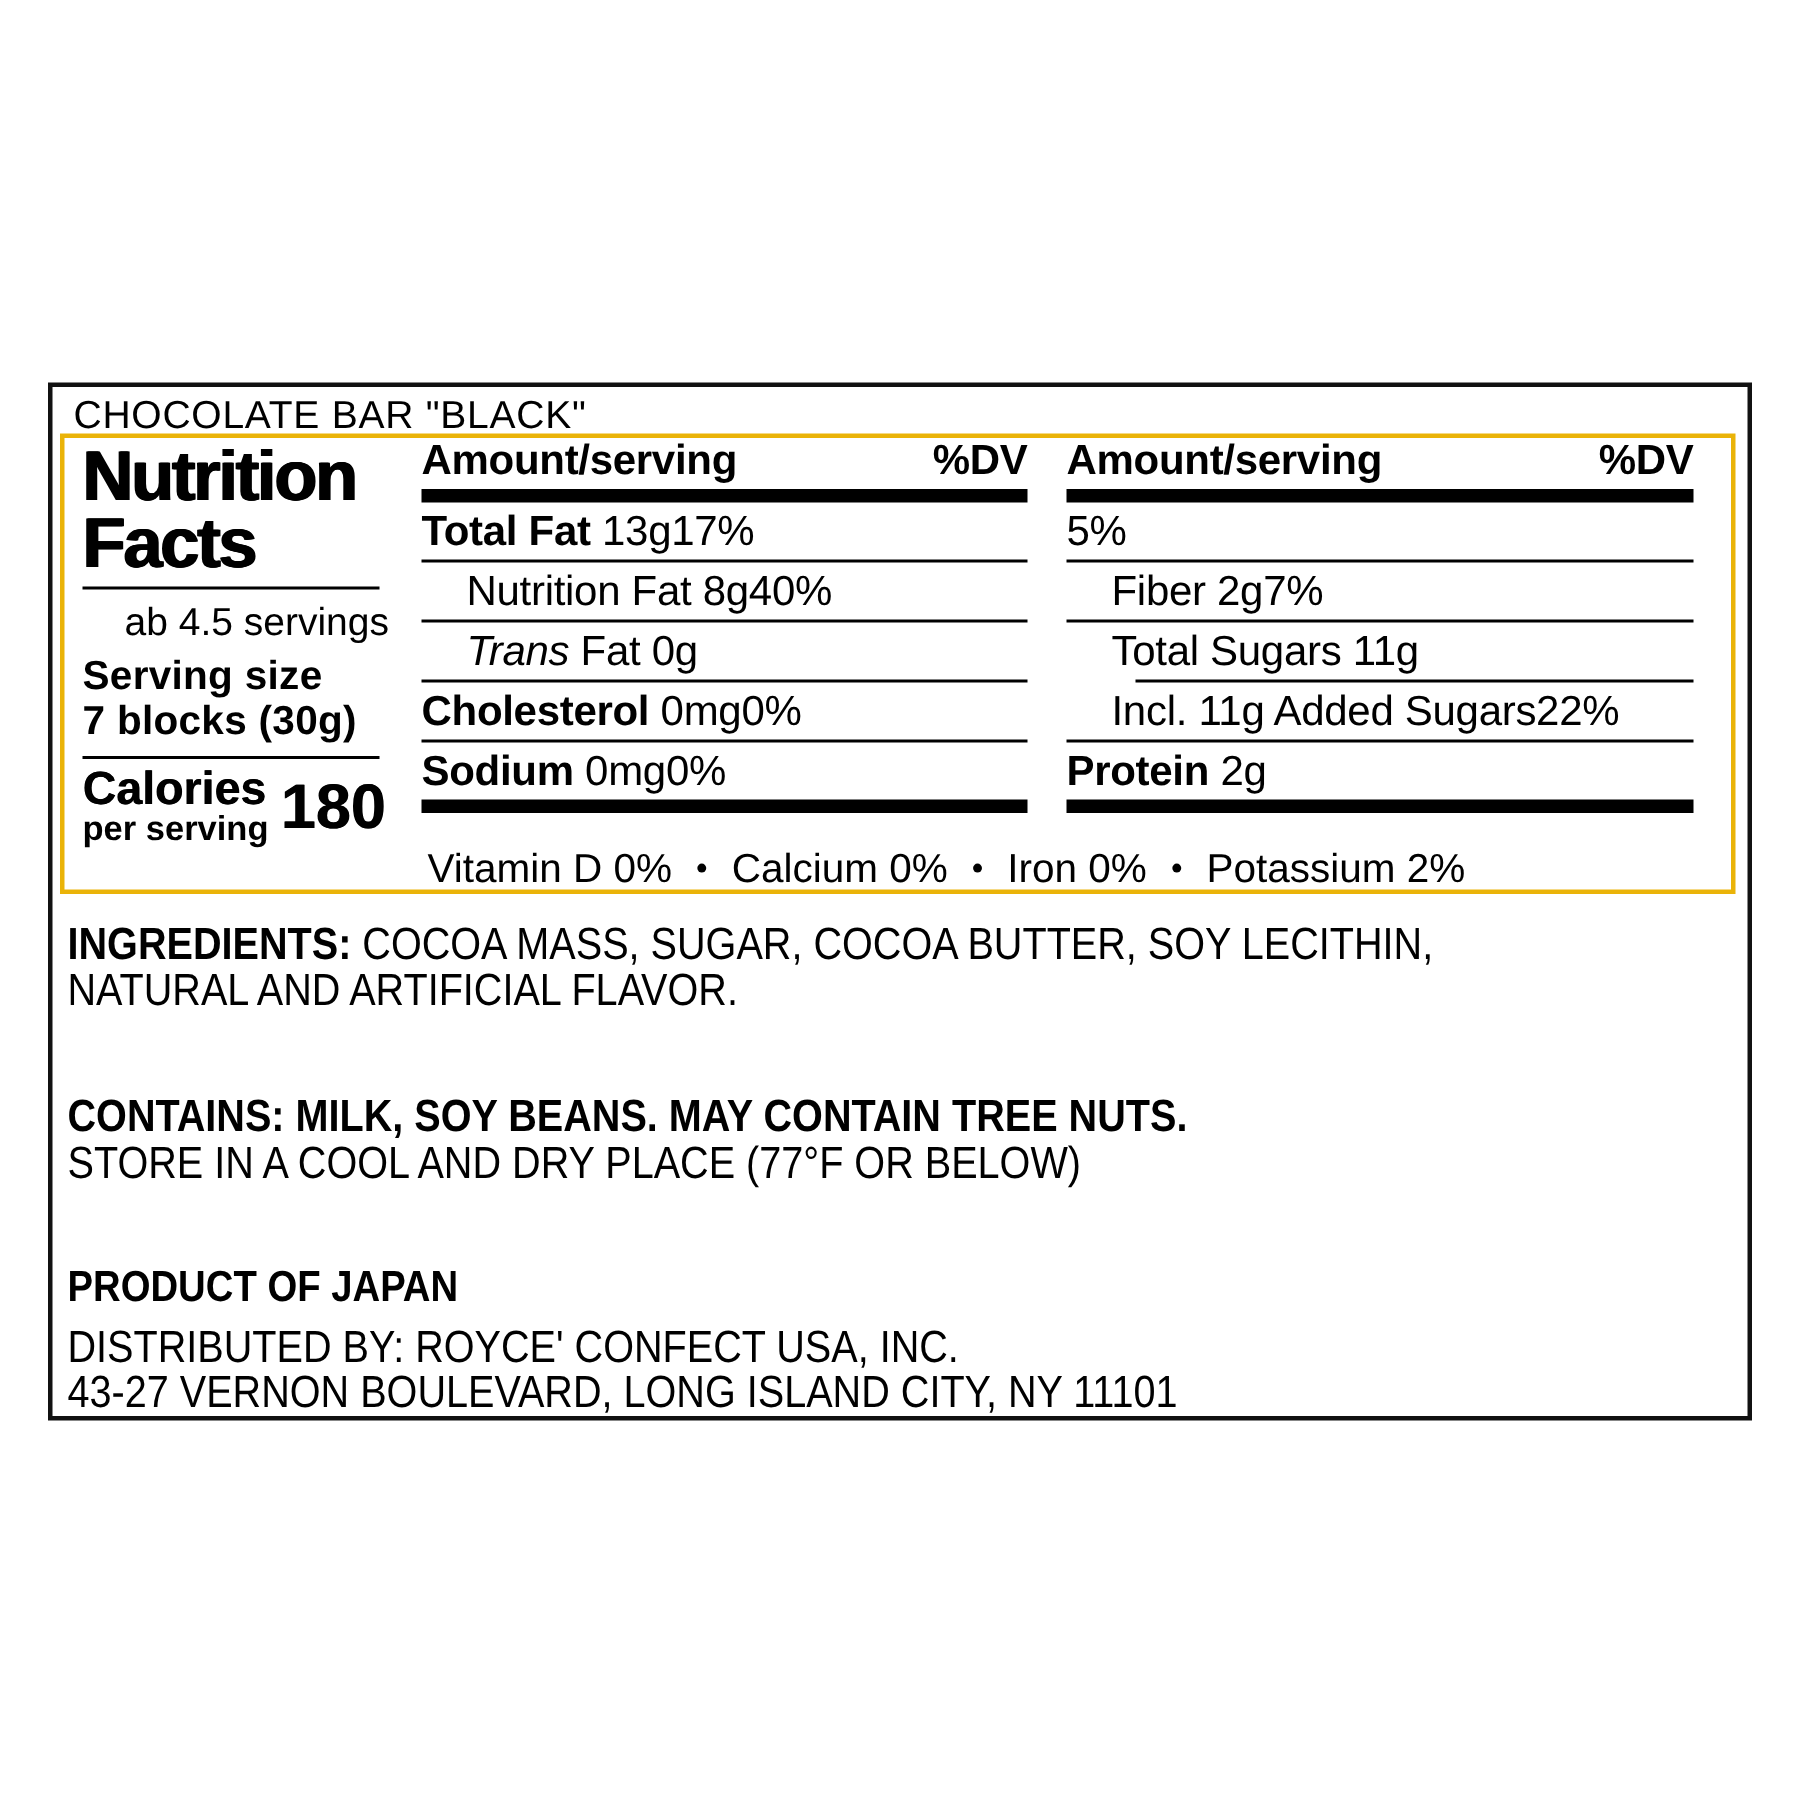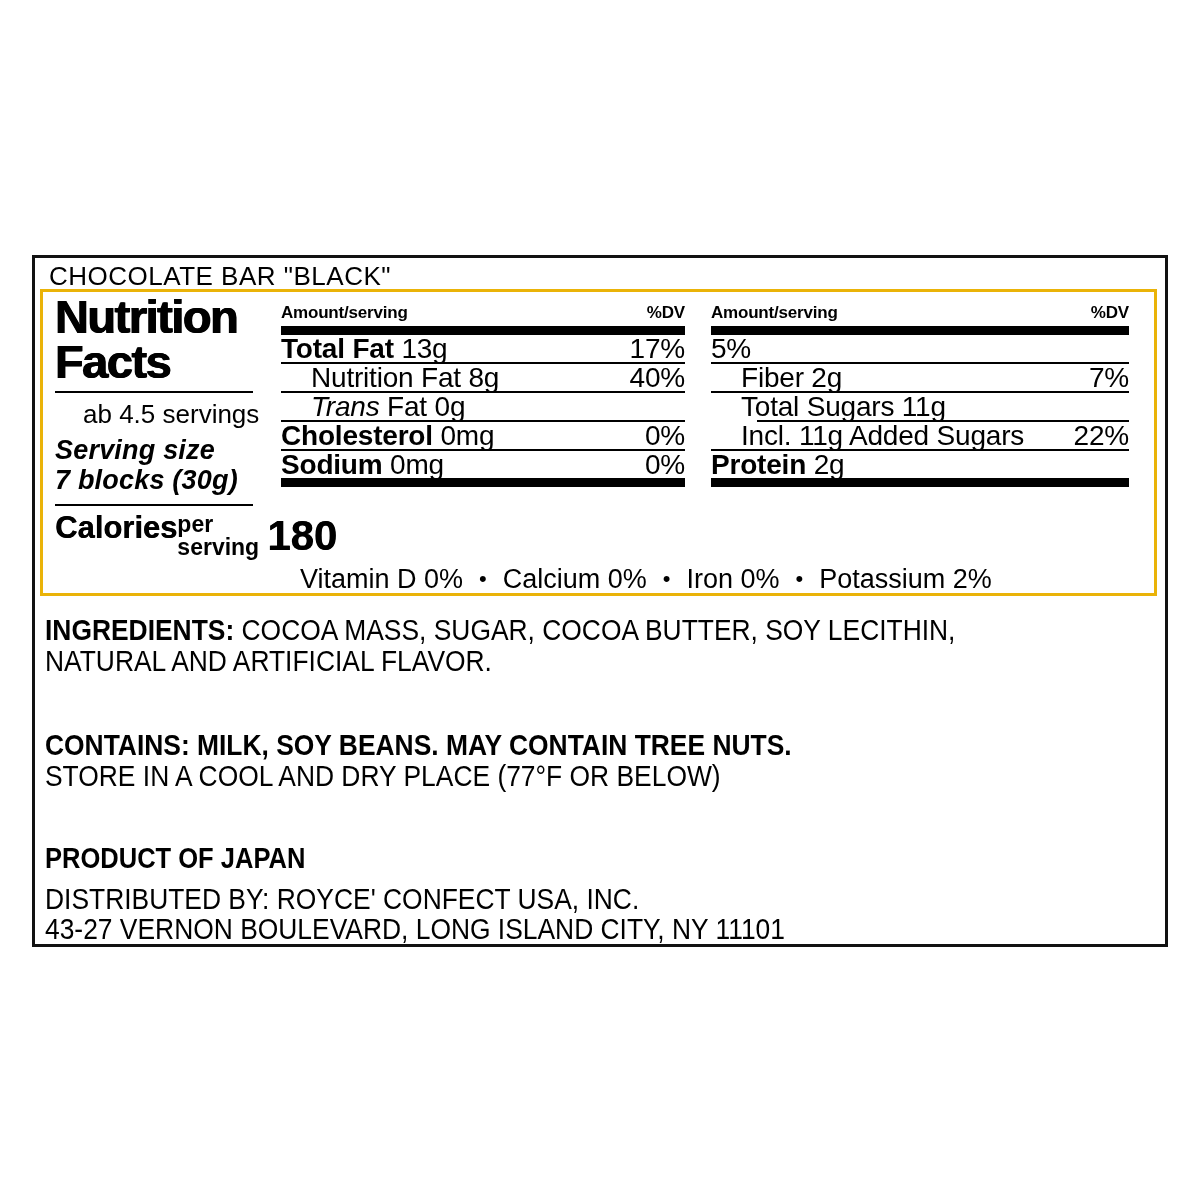--- a/index.html
+++ b/index.html
@@ -23,47 +23,47 @@
   }
   .nf-left{position:absolute;left:12px;top:2px;width:208px;}
   .nf-title{
     font-size:47px;font-weight:bold;line-height:45px;letter-spacing:-1.5px;
     text-shadow:0.6px 0 0 #000,-0.6px 0 0 #000;
   }
   .nf-div{height:2px;background:#000;width:198px;}
   .nf-div.d1{margin-top:7px;}
   .nf-div.d2{margin-top:9px;}
   .nf-servings{font-size:26px;line-height:28px;margin-top:7px;margin-left:28px;}
-  .nf-servsize{font-size:27px;line-height:30px;font-weight:bold;margin-top:7px;letter-spacing:0.2px;font-style:italic;}
+  .nf-servsize{font-size:27px;line-height:30px;font-weight:bold;margin-top:7px;letter-spacing:0.2px;}
   .nf-cal{display:flex;align-items:center;margin-top:5px;}
-  .nf-cal-words{display:flex;flex-direction:row;}
+  .nf-cal-words{display:flex;flex-direction:column;}
   .nf-cal-main{font-size:31px;font-weight:bold;line-height:30px;text-shadow:0.4px 0 0 #000;}
   .nf-cal-sub{font-size:23px;font-weight:bold;line-height:23px;}
   .nf-cal-val{font-size:42px;font-weight:bold;line-height:50px;margin-left:8px;text-shadow:0.5px 0 0 #000;}
   
   .nf-col{position:absolute;top:4px;}
   .col1{left:238px;width:404px;}
   .col2{left:668px;width:418px;}
   .col-header{
     display:flex;justify-content:space-between;align-items:flex-end;
-    font-size:17px;font-weight:bold;height:27px;padding-bottom:3px;letter-spacing:-0.2px;
+    font-size:28px;font-weight:bold;height:27px;padding-bottom:3px;letter-spacing:-0.2px;
   }
   .bar-thick{height:9px;background:#000;}
   .n-row{
-    height:27px;display:flex;justify-content:space-between;align-items:center;
+    height:38px;display:flex;justify-content:flex-start;align-items:center;
     font-size:28px;letter-spacing:-0.2px;
   }
   .n-row .lbl b{font-weight:bold;}
   .n-row .lbl i{font-style:italic;}
   .ind1{padding-left:30px;}
   .n-dv{font-weight:normal;}
   .thin{height:2px;background:#000;}
   .thin.indent{margin-left:46px;}
   .nf-footnote{
-    position:absolute;left:257px;top:271px;width:862px;height:32px;
+    position:absolute;left:242px;top:271px;width:862px;height:32px;
     display:flex;align-items:center;font-size:27px;white-space:nowrap;
   }
   .nf-footnote .bullet{margin:0 16px;font-size:22px;}
   
   .txt-block{position:absolute;left:10px;transform:scaleX(0.88);transform-origin:0 50%;white-space:nowrap;}
   .txt-block .line{font-size:30px;line-height:31px;}
   .ingredients{top:356px;}
   .contains{top:471px;}
   .distribution{top:584px;}
   .bold-line{font-weight:bold;}

